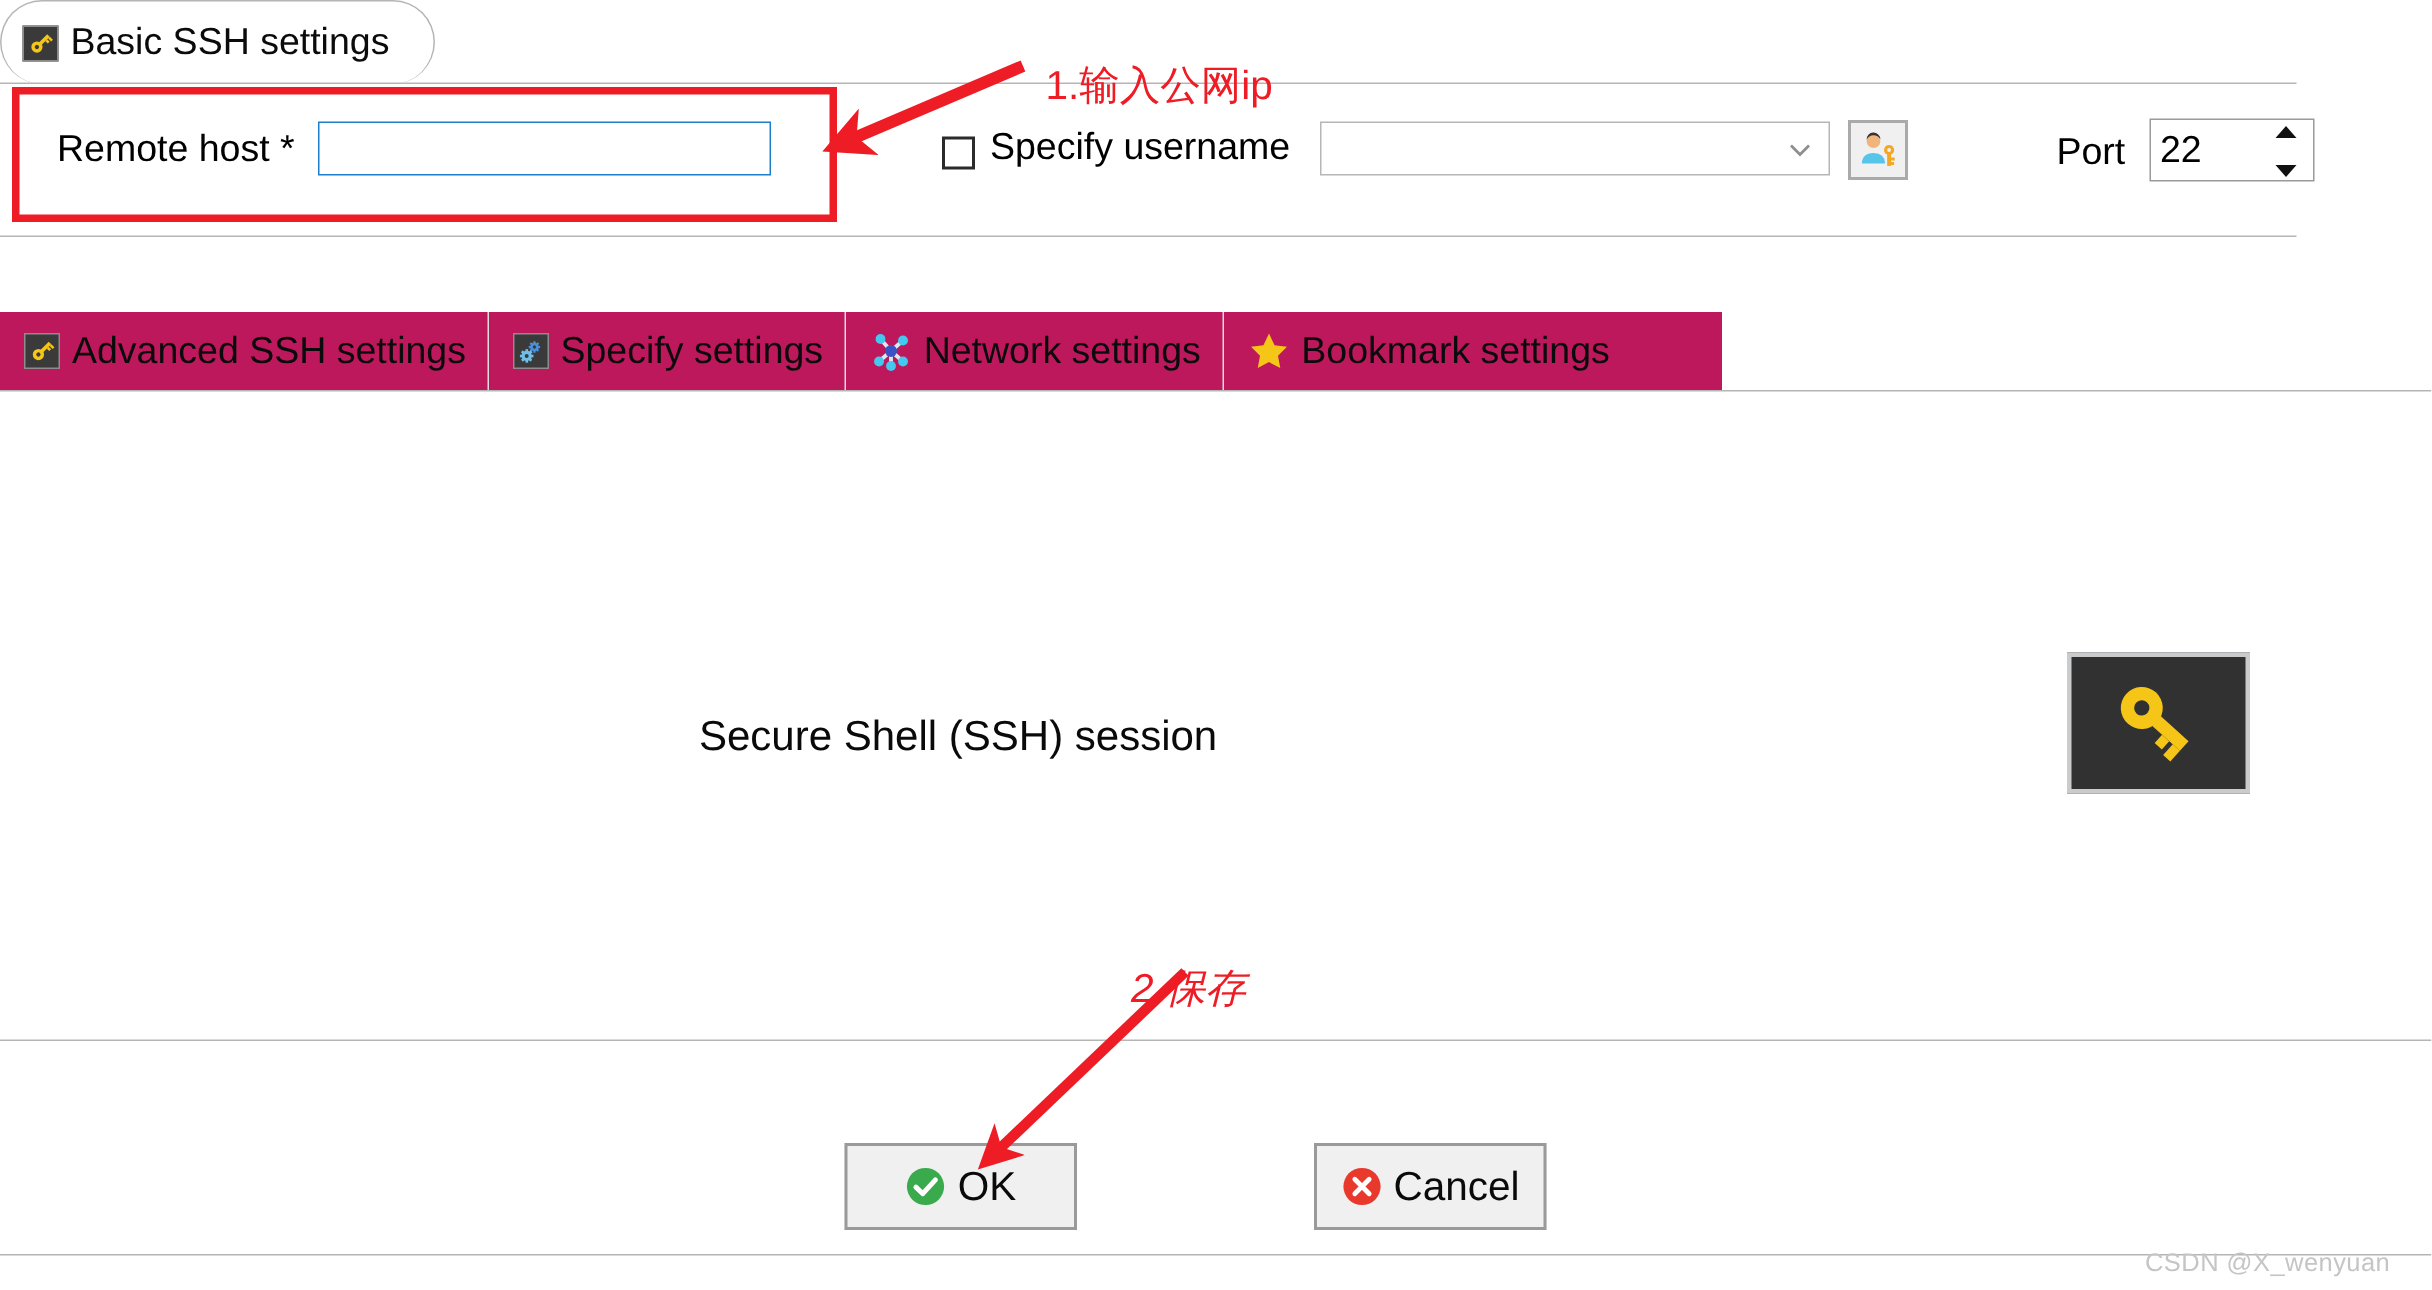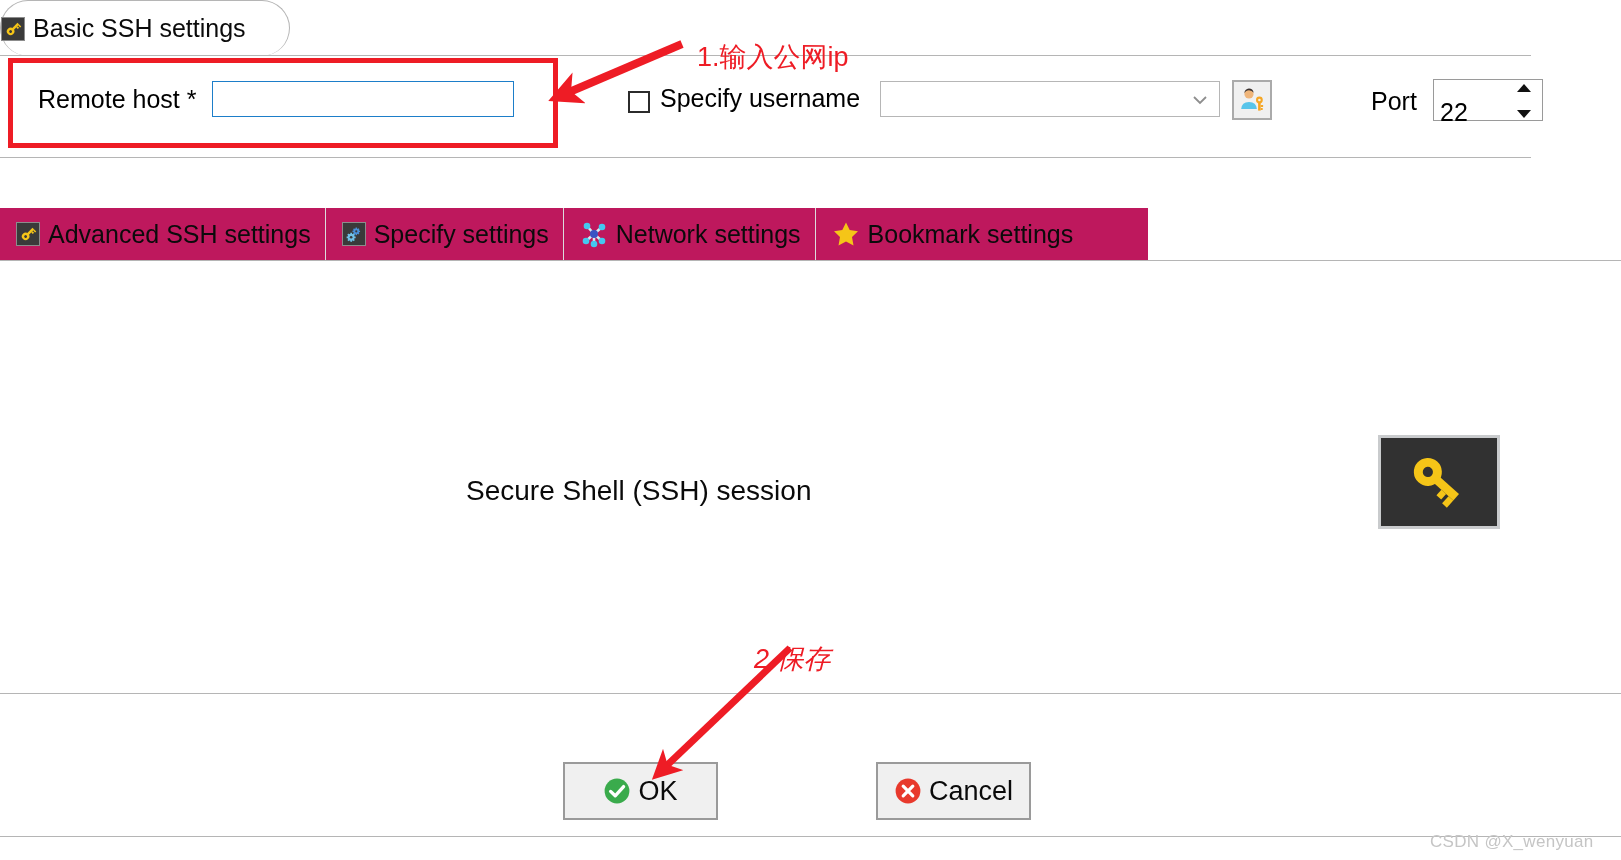--- a/index.html
+++ b/index.html
@@ -23,21 +23,21 @@
     top: 0px;
     width: 290px;
     height: 56px;
     box-sizing: border-box;
     border-left: 1px solid #b5b5b5;
     border-top: 1px solid #b5b5b5;
     border-right: 1px solid #b5b5b5;
     background: #ffffff;
     display: flex;
     align-items: center;
-    padding-left: 0;
+    padding-left: 14px;
     border-radius: 28px;
   }
   .tab-icon-box {
     width: 24px;
     height: 24px;
     background: #3a3a3a;
     border: 1px solid #8c8c8c;
     box-sizing: border-box;
     display: inline-flex;
     align-items: center;
@@ -174,21 +174,21 @@
     left: 1433px;
     top: 23px;
     width: 110px;
     height: 42px;
     box-sizing: border-box;
     border: 1px solid #9a9a9a;
     background: #ffffff;
   }
   #port-value {
     position: absolute;
-    left: 0; top: 12px;
+    left: 0; top: 0;
     width: 78px;
     height: 40px;
     border: none;
     outline: none;
     background: transparent;
     font-family: "Liberation Sans", sans-serif;
     font-size: 25px;
     padding: 0 6px;
     box-sizing: border-box;
     color: #000;

